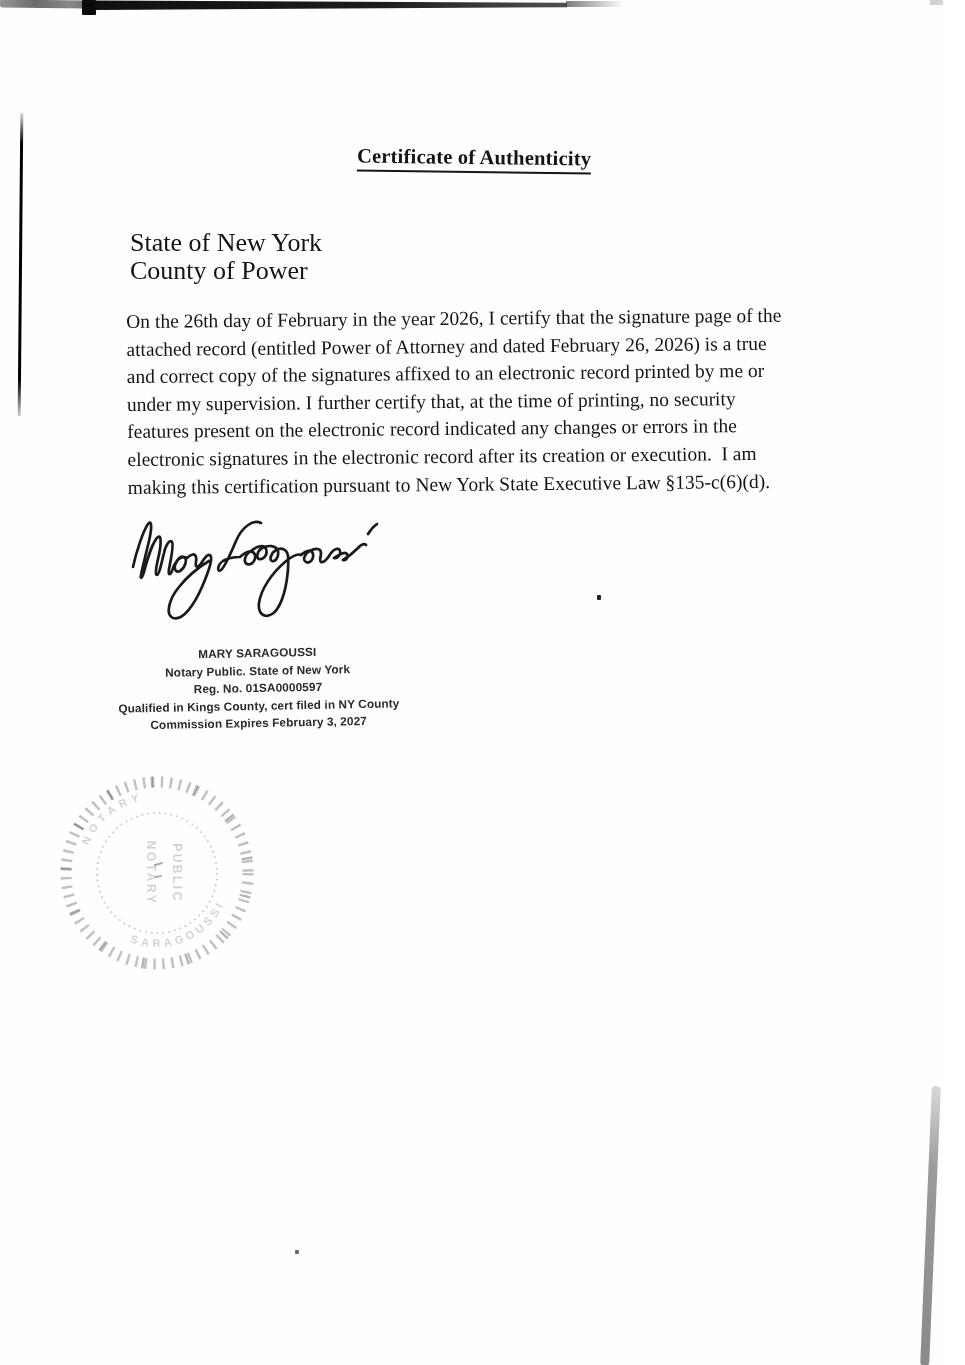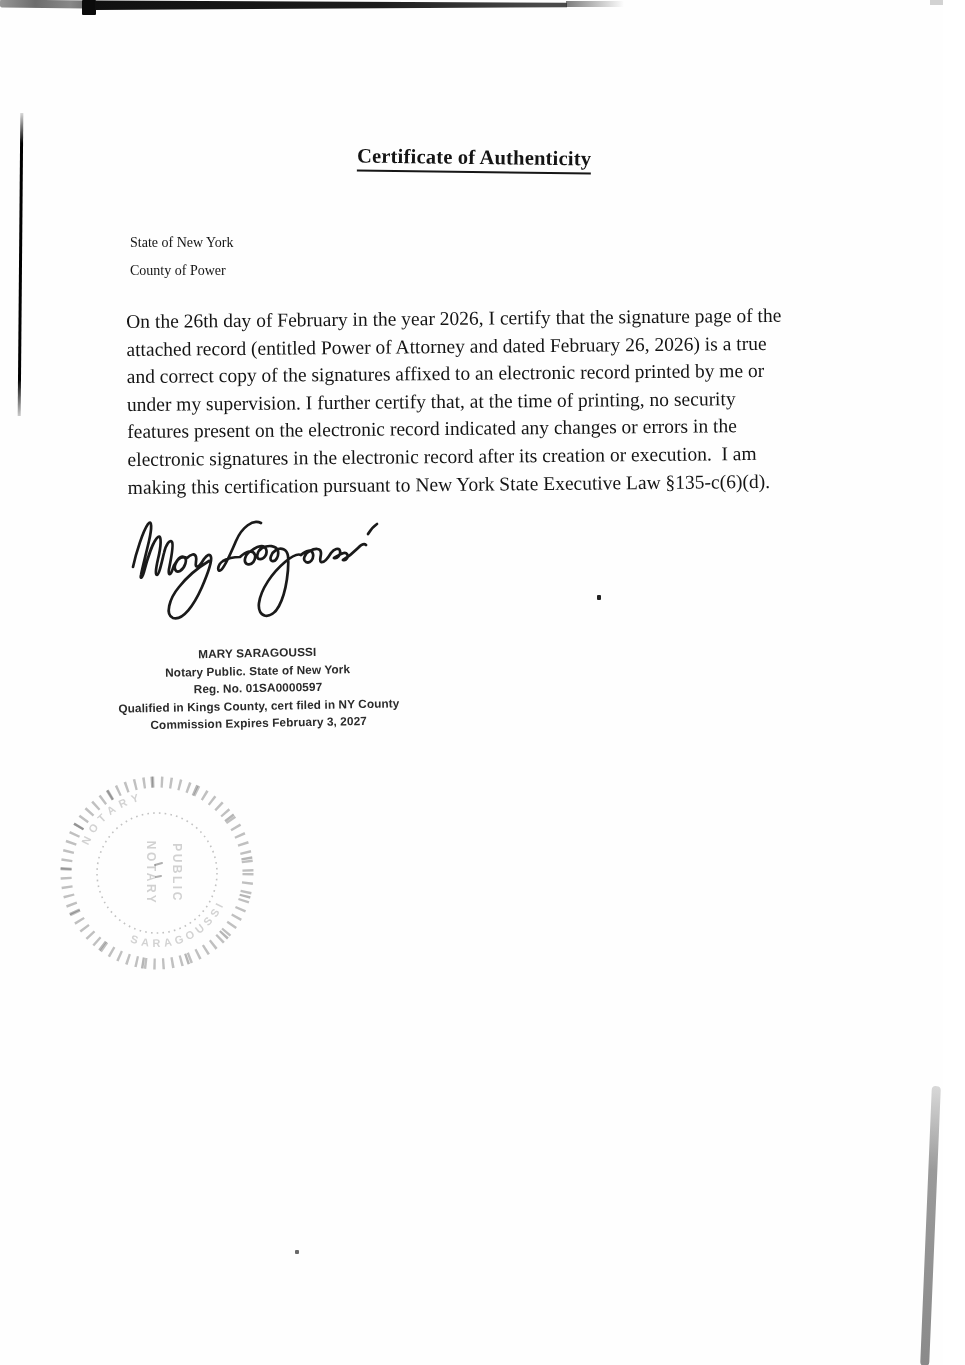--- a/index.html
+++ b/index.html
@@ -31,21 +31,21 @@
     transform:rotate(2.4deg);border-radius:4px;}
   .dot-1{left:597px;top:595px;width:4px;height:5px;background:#222;border-radius:1px;}
   .dot-2{left:295px;top:1250px;width:4px;height:4px;background:#444;opacity:.8;border-radius:1px;}
   
   .doc-title{
     position:absolute;left:357px;top:146px;
     font-size:20.5px;font-weight:bold;letter-spacing:.2px;
     border-bottom:2px solid #161616;padding-bottom:2px;
     transform:rotate(.7deg);white-space:pre;
   }
-  .venue{position:absolute;left:130px;top:229px;font-size:14px;line-height:27.5px;}
+  .venue{position:absolute;left:130px;top:229px;font-size:26px;line-height:27.5px;}
   .venue div{white-space:pre;}
   .paragraph{
     position:absolute;left:127px;top:308px;width:720px;
     font-size:19.5px;line-height:27.6px;
     transform:rotate(-.55deg);transform-origin:left center;
   }
   .body-line{white-space:pre;}
   .sig-svg{position:absolute;left:125px;top:515px;}
   .notary-stamp{
     position:absolute;left:118px;top:645px;width:280px;

